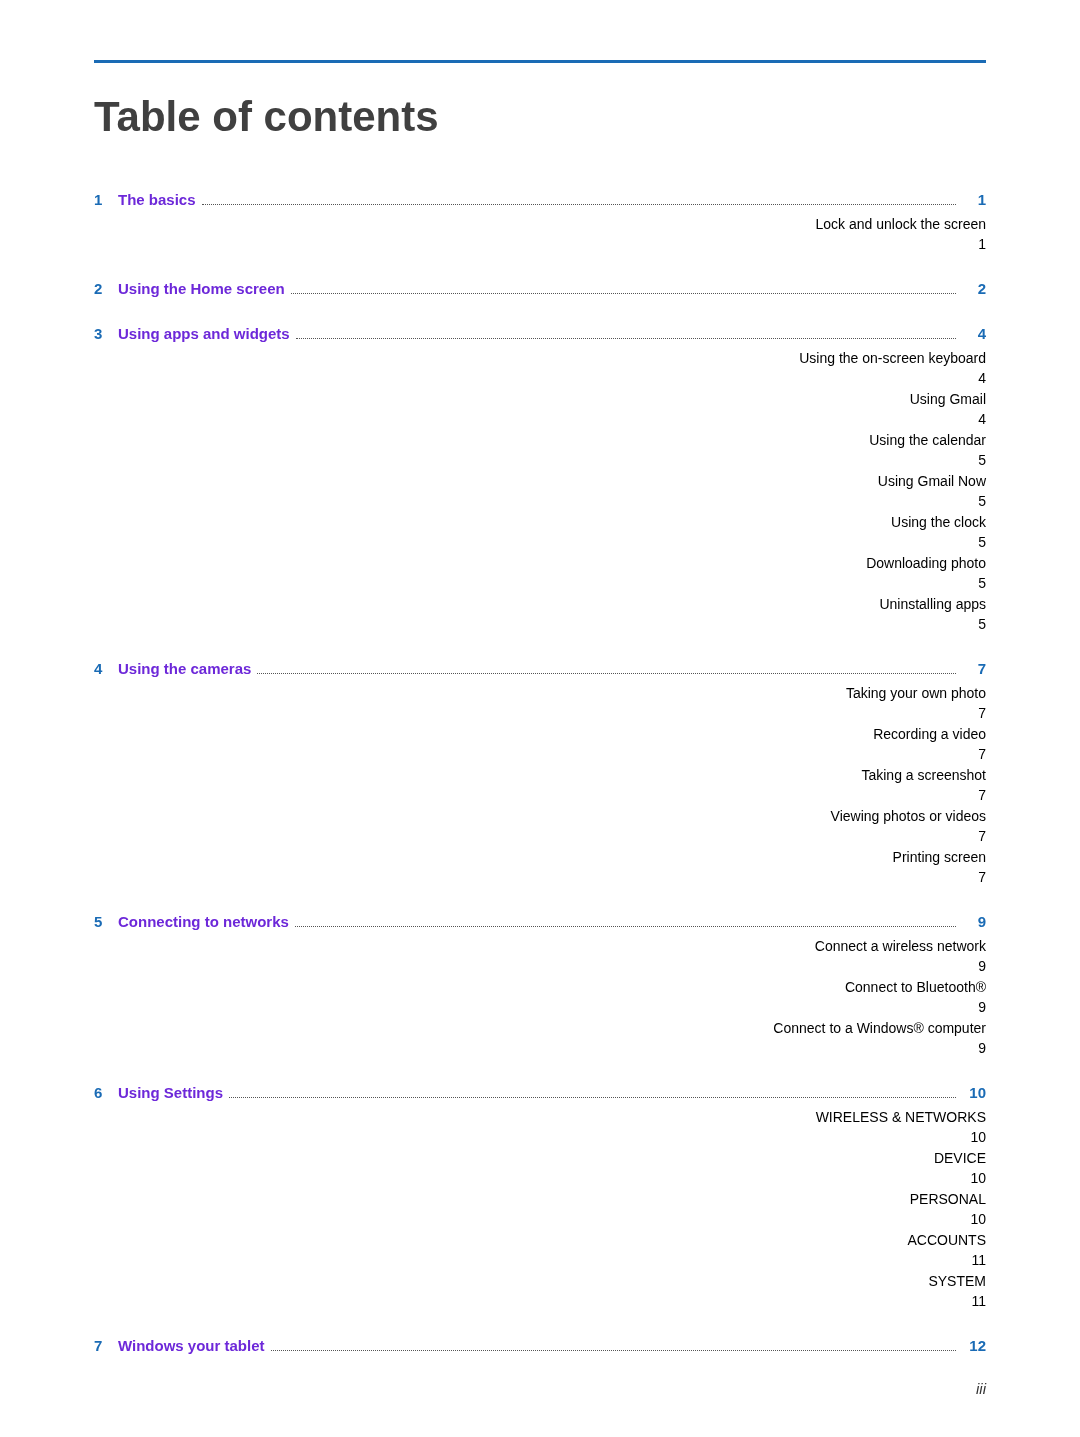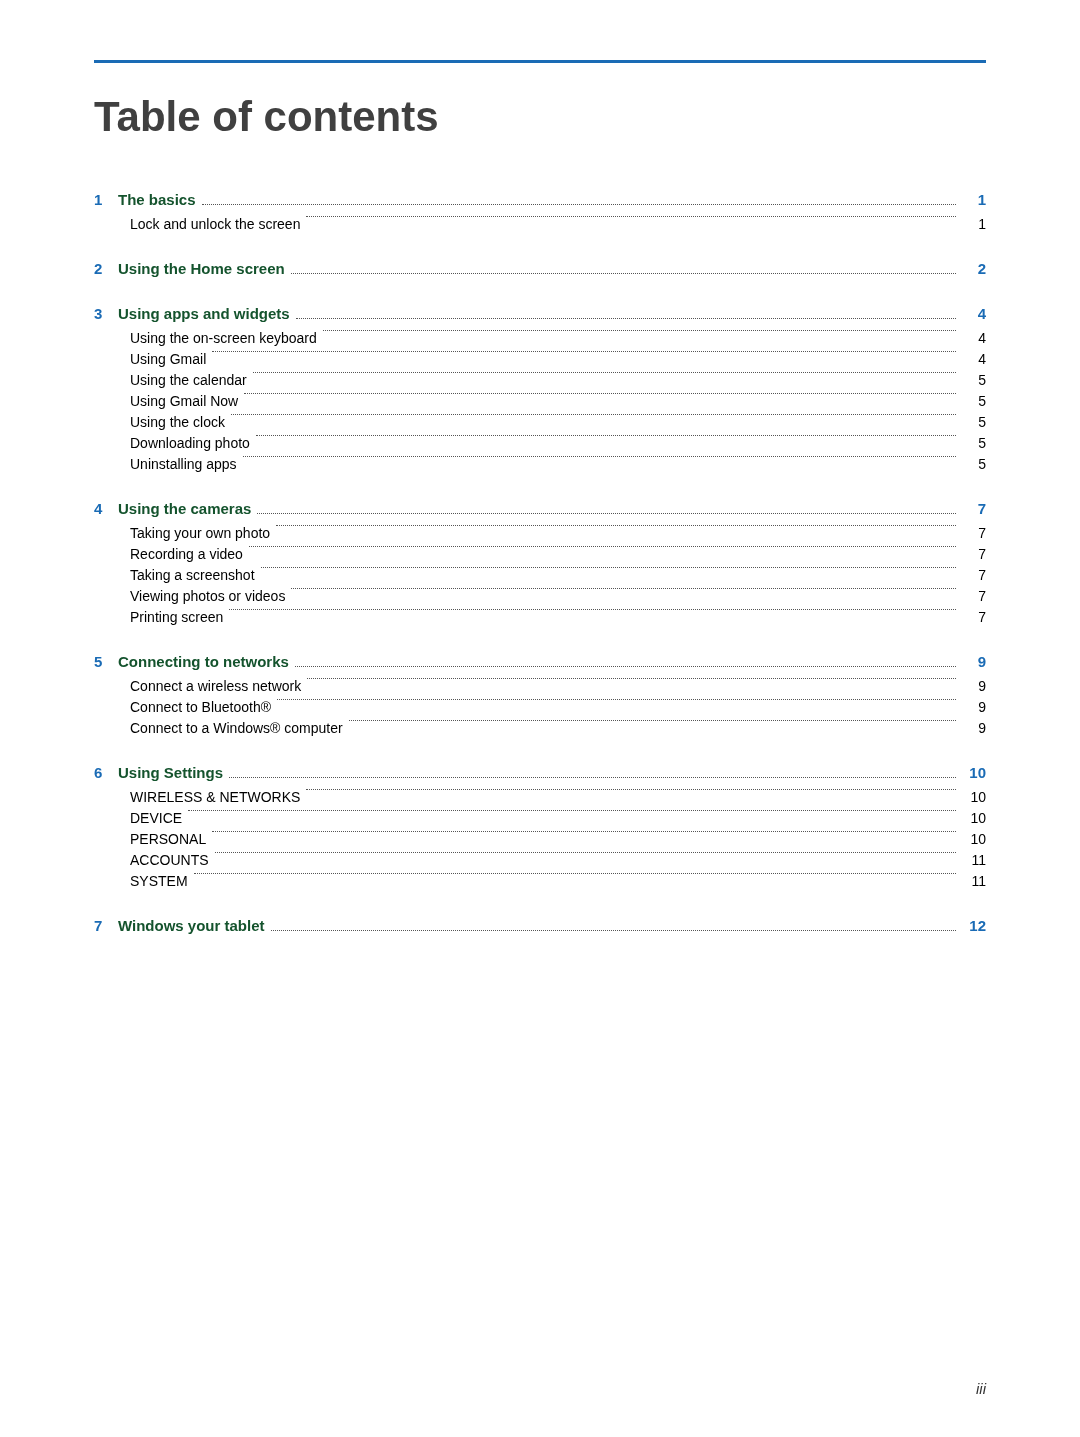--- a/index.html
+++ b/index.html
@@ -42,21 +42,21 @@
 
     .toc-chapter-num {
       color: #1a6bb5;
       font-weight: bold;
       font-size: 15px;
       min-width: 20px;
       margin-right: 4px;
     }
 
     .toc-chapter-title {
-      color: #14532d;
+      color: #6d28d9;
       font-weight: bold;
       font-size: 15px;
     }
 
     .toc-dots {
       flex: 1;
       border-bottom: 1px dotted #555;
       margin: 0 6px 3px 6px;
     }
 
@@ -68,22 +68,23 @@
       text-align: right;
     }
 
     .toc-sub-list {
       margin-left: 36px;
       margin-top: 4px;
     }
 
     .toc-sub-item {
       display: flex;
-      align-items: flex-start;
+      align-items: flex-end;
       margin-bottom: 5px;
+      flex-direction: column;
     }
 
     .toc-sub-title {
       color: #000000;
       font-size: 14px;
     }
 
     .toc-sub-dots {
       flex: 1;
       border-bottom: 1px dotted #555;

